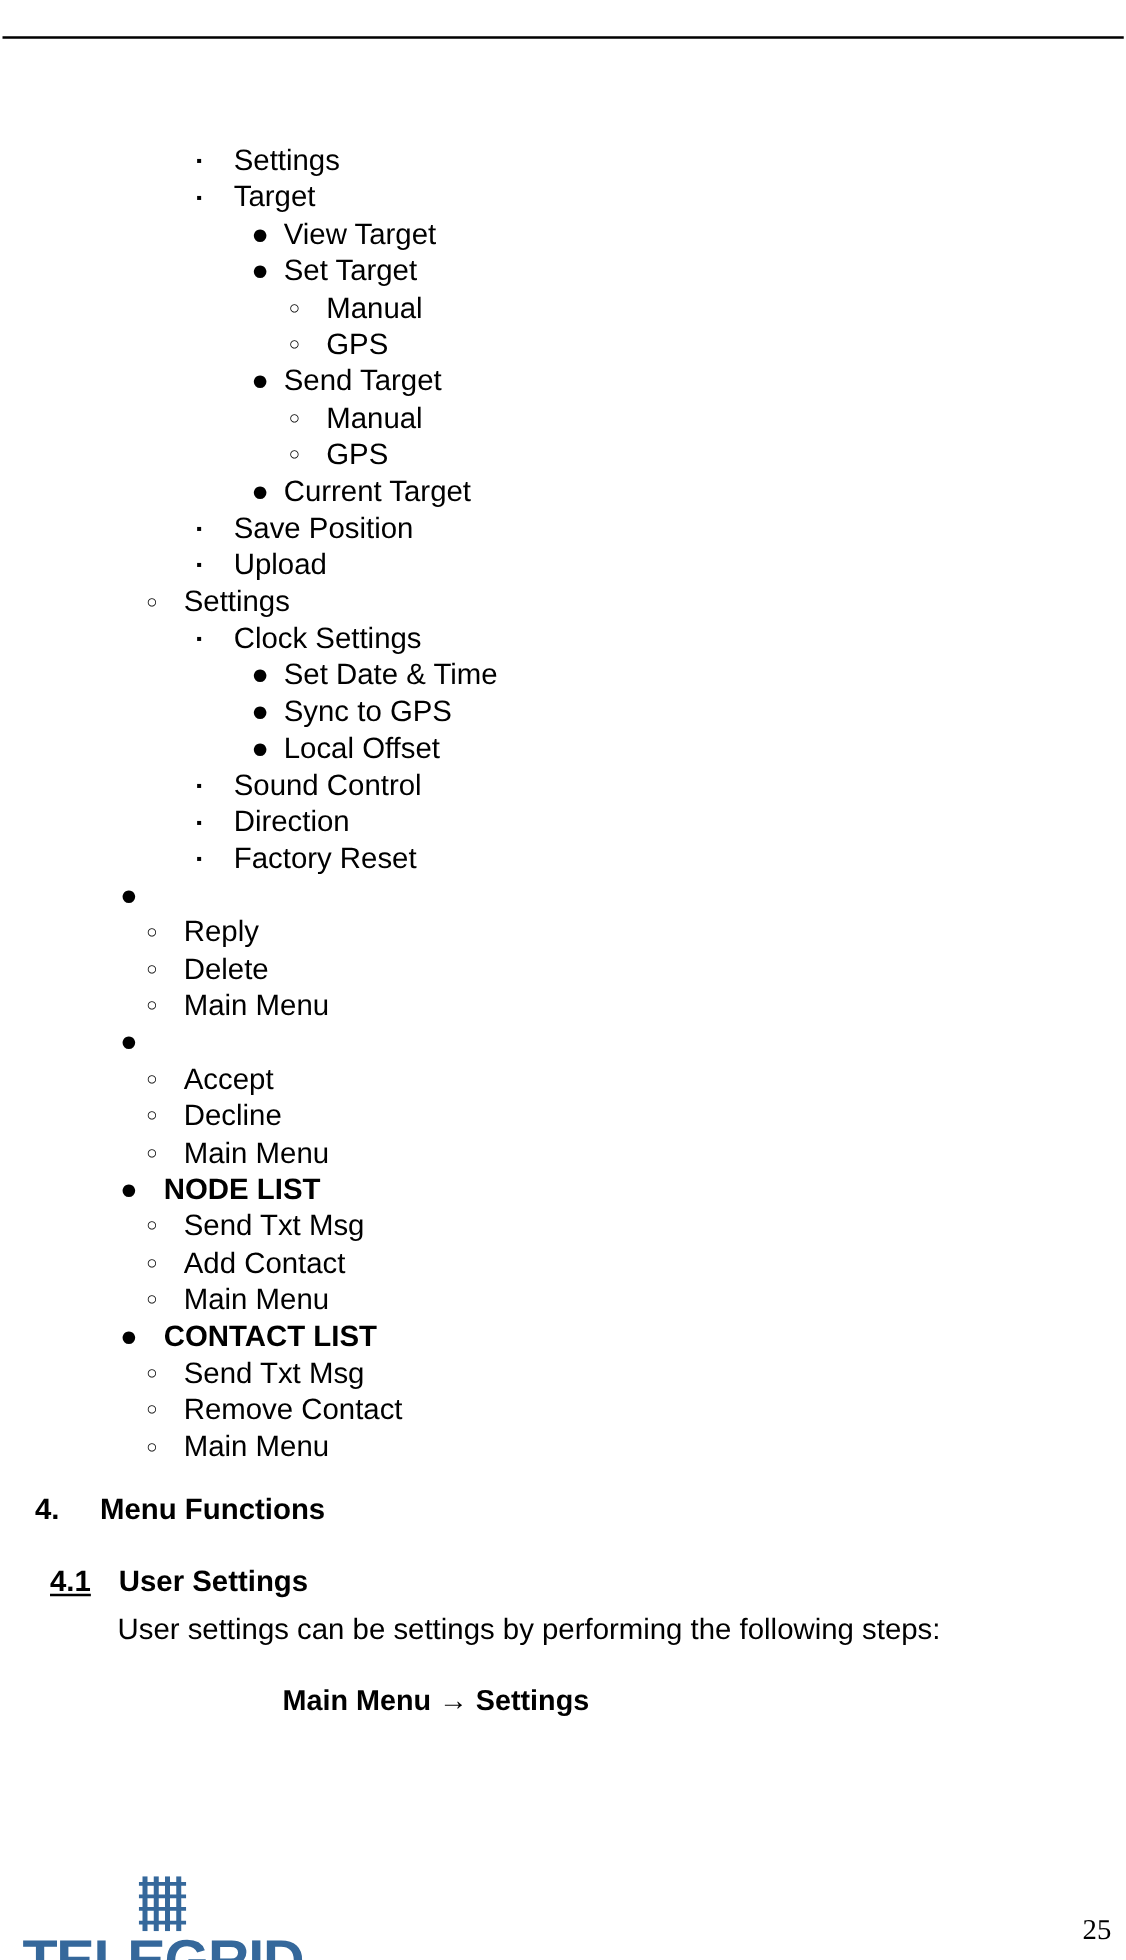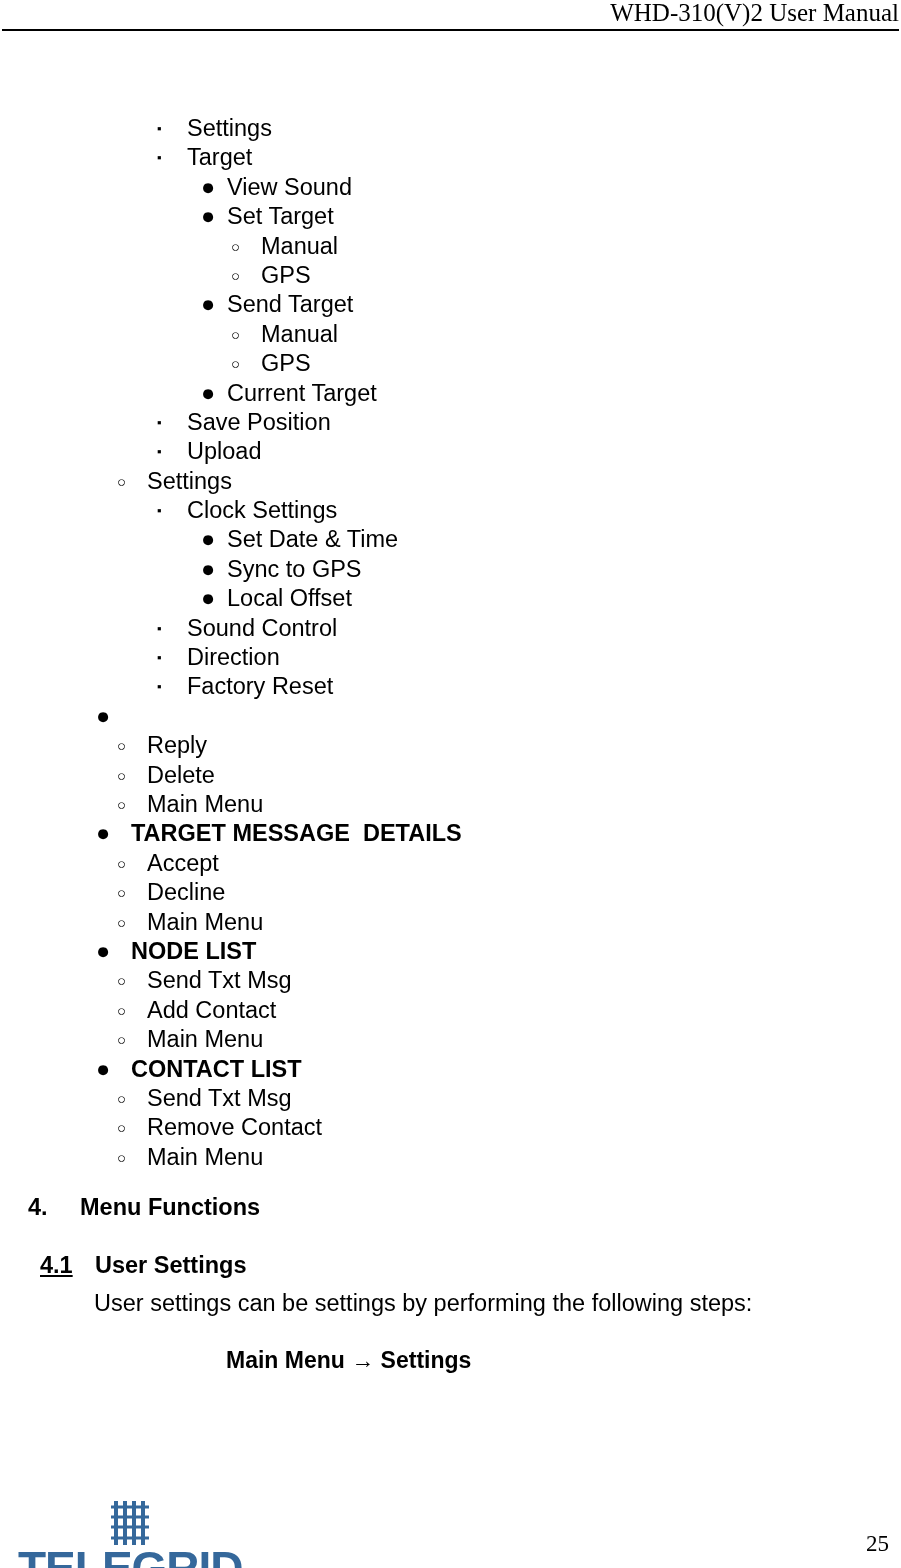--- a/index.html
+++ b/index.html
@@ -167,28 +167,27 @@
     top: 1531px;
     font-family: "Liberation Serif", serif;
     font-size: 23px;
     line-height: 26px;
   }
 </style>
 </head>
 <body>
 
 <div id="page-header">
-  <div id="header-title">WHD-310(V)2 User Manual</div>
   <div id="header-rule"></div>
 </div>
 
 <div id="outline">
     <div class="li lvl3"><span class="bullet square">▪</span><span class="txt">Settings</span></div>
     <div class="li lvl3"><span class="bullet square">▪</span><span class="txt">Target</span></div>
-    <div class="li lvl4"><span class="bullet disc">●</span><span class="txt">View Sound</span></div>
+    <div class="li lvl4"><span class="bullet disc">●</span><span class="txt">View Target</span></div>
     <div class="li lvl4"><span class="bullet disc">●</span><span class="txt">Set Target</span></div>
     <div class="li lvl5"><span class="bullet circle">○</span><span class="txt">Manual</span></div>
     <div class="li lvl5"><span class="bullet circle">○</span><span class="txt">GPS</span></div>
     <div class="li lvl4"><span class="bullet disc">●</span><span class="txt">Send Target</span></div>
     <div class="li lvl5"><span class="bullet circle">○</span><span class="txt">Manual</span></div>
     <div class="li lvl5"><span class="bullet circle">○</span><span class="txt">GPS</span></div>
     <div class="li lvl4"><span class="bullet disc">●</span><span class="txt">Current Target</span></div>
     <div class="li lvl3"><span class="bullet square">▪</span><span class="txt">Save Position</span></div>
     <div class="li lvl3"><span class="bullet square">▪</span><span class="txt">Upload</span></div>
     <div class="li lvl2"><span class="bullet circle">○</span><span class="txt">Settings</span></div>
@@ -196,21 +195,21 @@
     <div class="li lvl4"><span class="bullet disc">●</span><span class="txt">Set Date &amp; Time</span></div>
     <div class="li lvl4"><span class="bullet disc">●</span><span class="txt">Sync to GPS</span></div>
     <div class="li lvl4"><span class="bullet disc">●</span><span class="txt">Local Offset</span></div>
     <div class="li lvl3"><span class="bullet square">▪</span><span class="txt">Sound Control</span></div>
     <div class="li lvl3"><span class="bullet square">▪</span><span class="txt">Direction</span></div>
     <div class="li lvl3"><span class="bullet square">▪</span><span class="txt">Factory Reset</span></div>
     <div class="li lvl1 bold"><span class="bullet disc">●</span></div>
     <div class="li lvl2"><span class="bullet circle">○</span><span class="txt">Reply</span></div>
     <div class="li lvl2"><span class="bullet circle">○</span><span class="txt">Delete</span></div>
     <div class="li lvl2"><span class="bullet circle">○</span><span class="txt">Main Menu</span></div>
-    <div class="li lvl1 bold"><span class="bullet disc">●</span><span class="txt">TARGET MESSAGE  DETAILS</span></div>
+    <div class="li lvl1 bold"><span class="bullet disc">●</span></div>
     <div class="li lvl2"><span class="bullet circle">○</span><span class="txt">Accept</span></div>
     <div class="li lvl2"><span class="bullet circle">○</span><span class="txt">Decline</span></div>
     <div class="li lvl2"><span class="bullet circle">○</span><span class="txt">Main Menu</span></div>
     <div class="li lvl1 bold"><span class="bullet disc">●</span><span class="txt">NODE LIST</span></div>
     <div class="li lvl2"><span class="bullet circle">○</span><span class="txt">Send Txt Msg</span></div>
     <div class="li lvl2"><span class="bullet circle">○</span><span class="txt">Add Contact</span></div>
     <div class="li lvl2"><span class="bullet circle">○</span><span class="txt">Main Menu</span></div>
     <div class="li lvl1 bold"><span class="bullet disc">●</span><span class="txt">CONTACT LIST</span></div>
     <div class="li lvl2"><span class="bullet circle">○</span><span class="txt">Send Txt Msg</span></div>
     <div class="li lvl2"><span class="bullet circle">○</span><span class="txt">Remove Contact</span></div>

